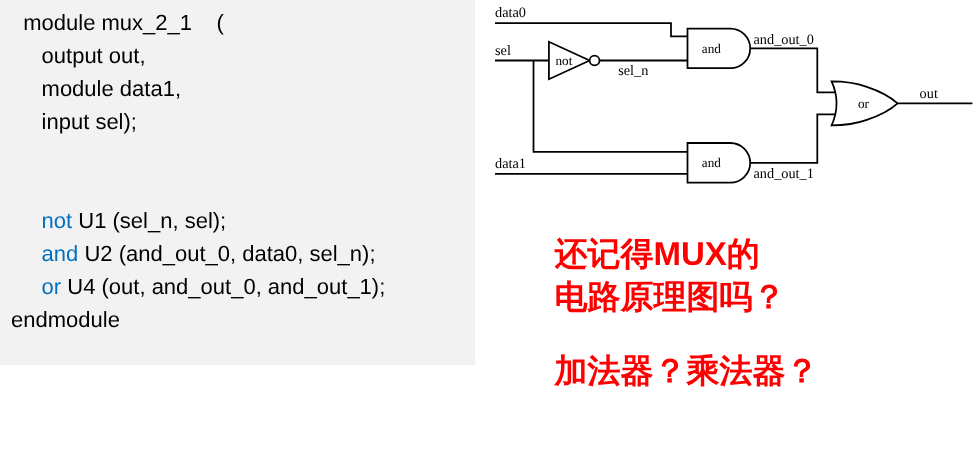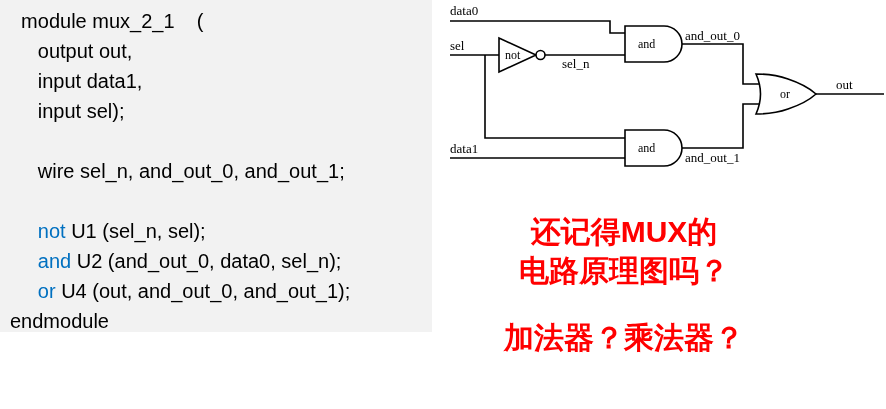--- a/index.html
+++ b/index.html
@@ -48,34 +48,32 @@
     fill: #000;
   }
 
   
   .questions {
     position: absolute;
     left: 504px; top: 212px;
     font-size: 30px;
     font-weight: bold;
     line-height: 39px;
-    text-align: center;
   }
   .q-gap { height: 28px; }
 </style>
 </head>
 <body>
 
 <div class="code-panel" id="code-panel">
     <div class="code-line"><span>  module mux_2_1    (</span></div>
     <div class="code-line"><span>     output out,</span></div>
-    <div class="code-line"><span>     input data1,</span></div>
+    <div class="code-line"><span>     module data1,</span></div>
     <div class="code-line"><span>     input sel);</span></div>
     <div class="code-line"></div>
-    <div class="code-line"><span>     wire sel_n, and_out_0, and_out_1;</span></div>
     <div class="code-line"></div>
     <div class="code-line"><span>     </span><span style="color: rgb(0, 112, 192);">not</span><span> U1 (sel_n, sel);</span></div>
     <div class="code-line"><span>     </span><span style="color: rgb(0, 112, 192);">and</span><span> U2 (and_out_0, data0, sel_n);</span></div>
     <div class="code-line"><span>     </span><span style="color: rgb(0, 112, 192);">or</span><span> U4 (out, and_out_0, and_out_1);</span></div>
     <div class="code-line"><span>endmodule</span></div>
   </div>
 
 <div class="diagram">
   <svg width="442" height="200" viewBox="0 0 442 200">
 

